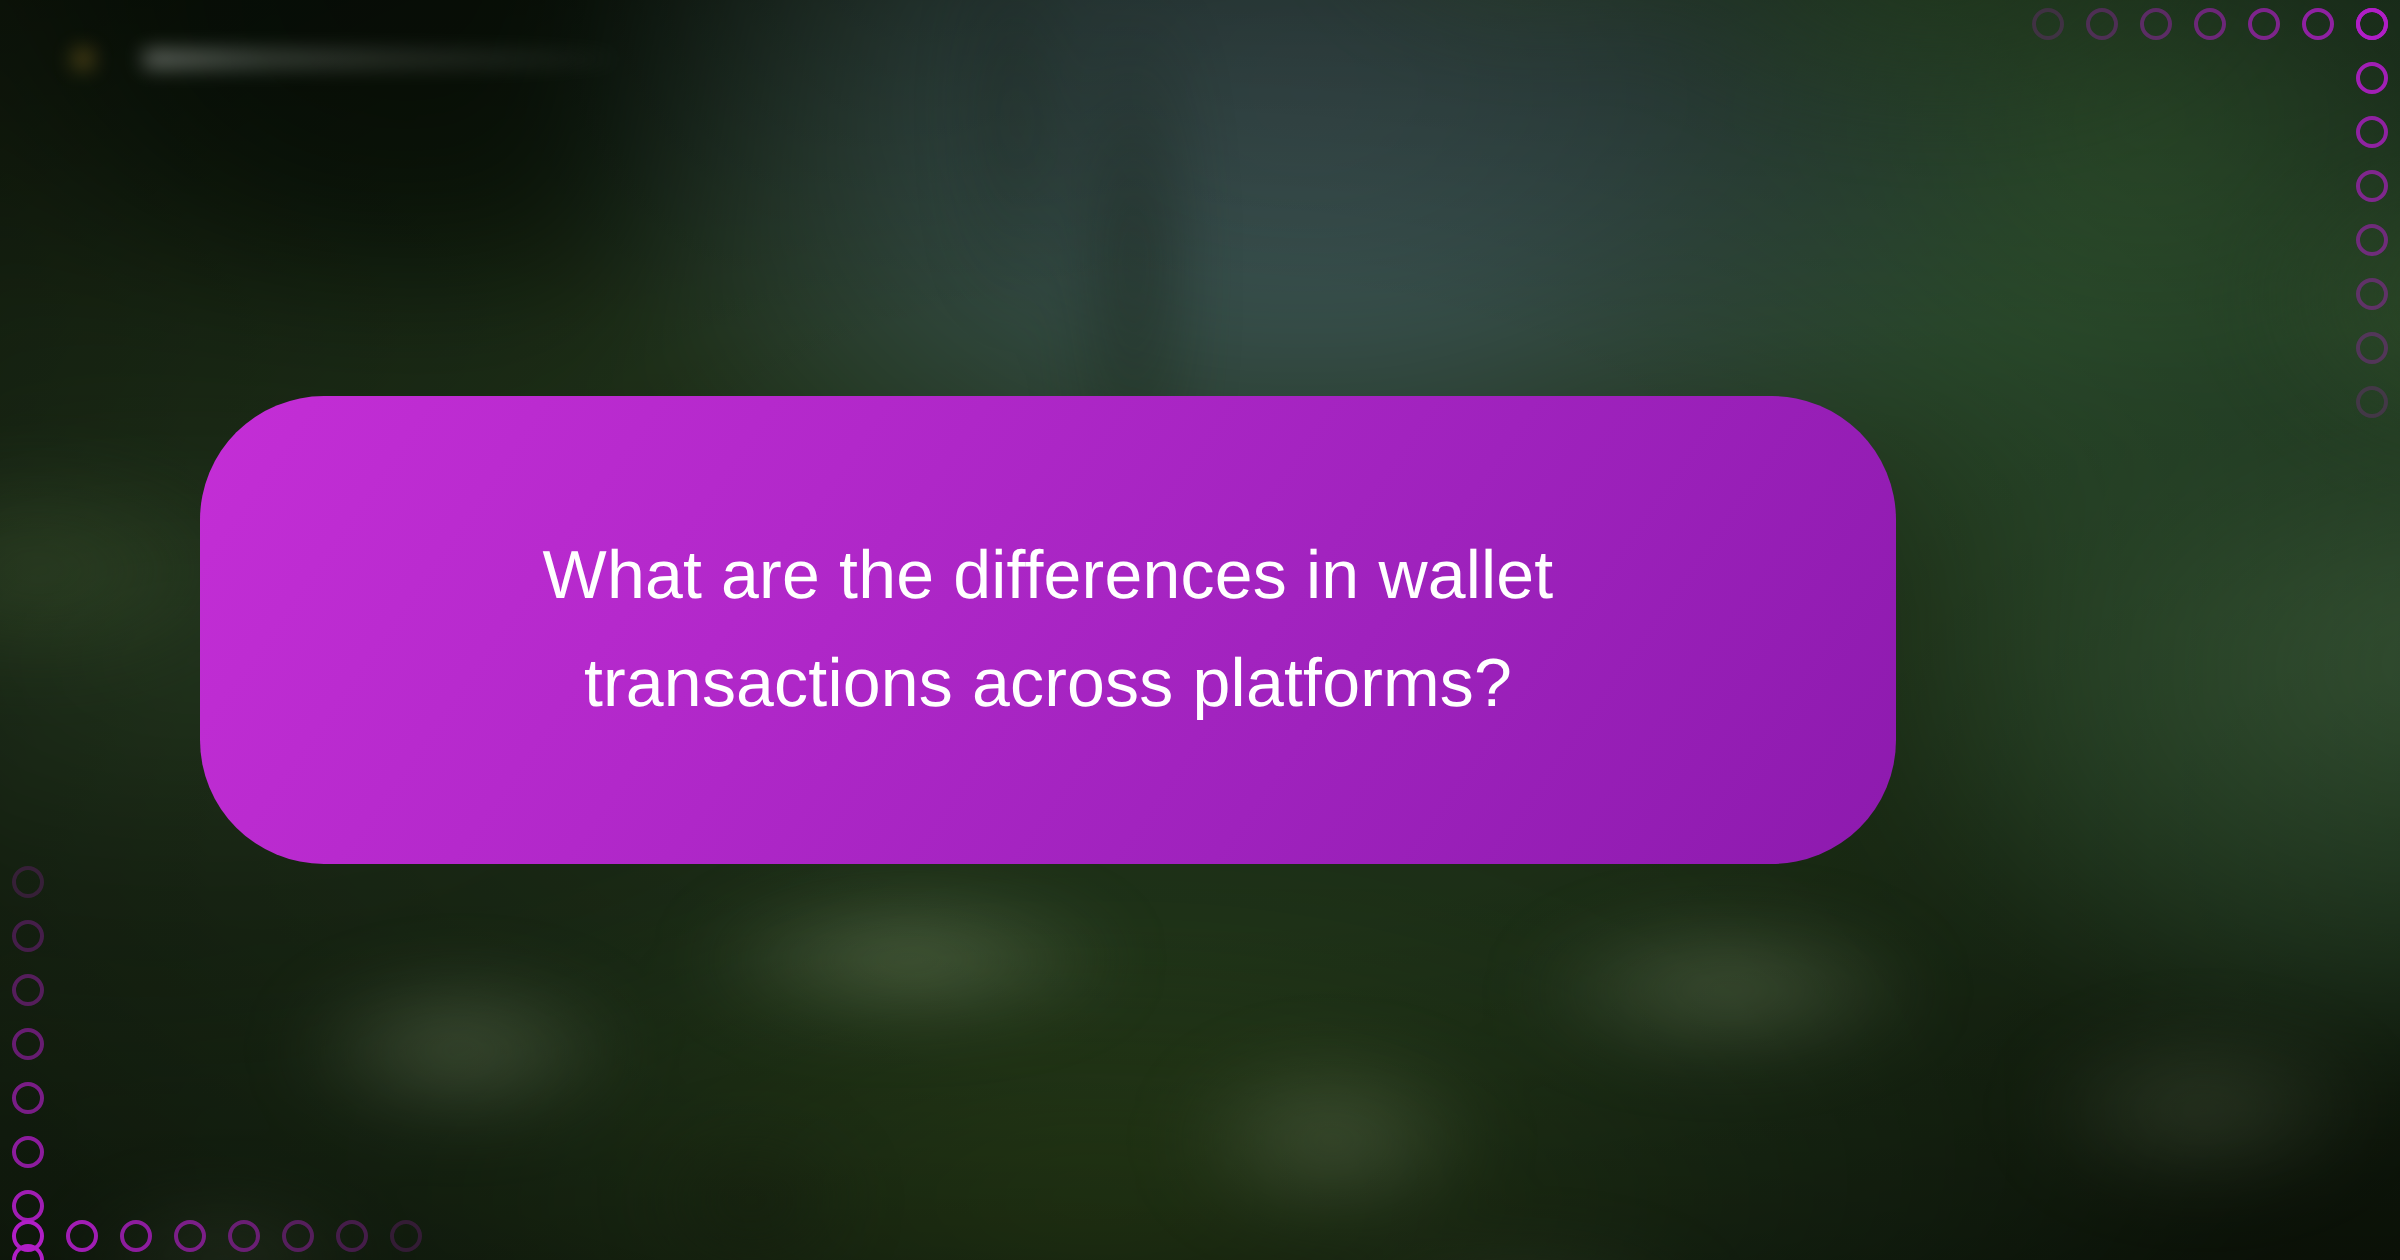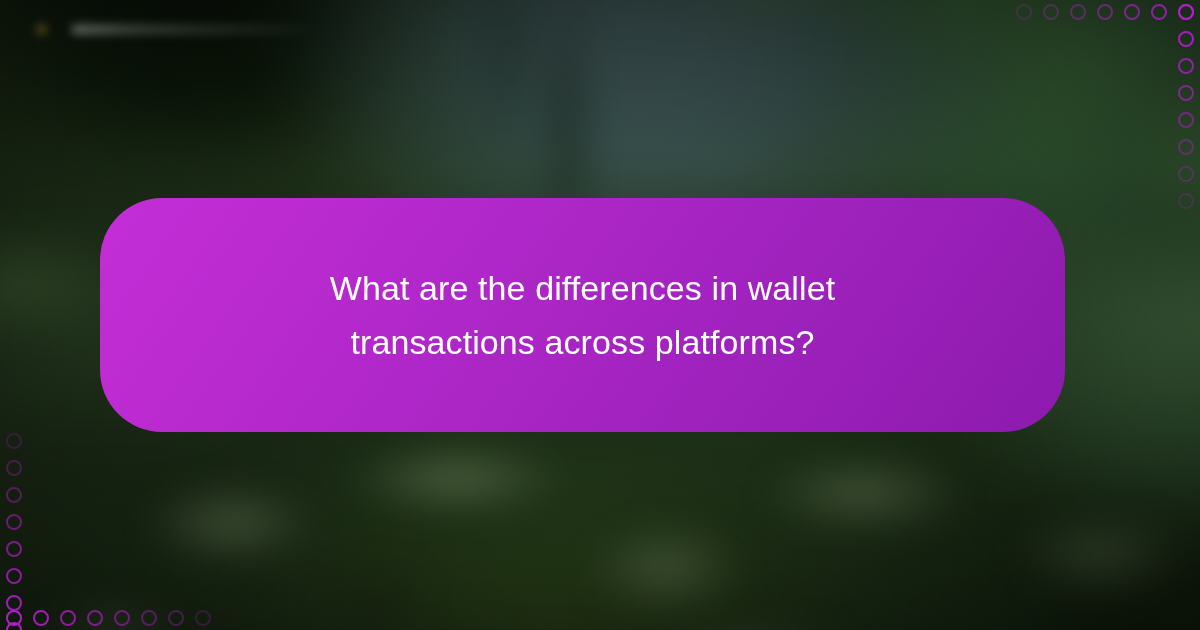--- a/index.html
+++ b/index.html
@@ -103,21 +103,21 @@
     position:absolute;
     width:16px; height:16px;
     border-radius:50%;
     border:2px solid #b01ec6;
   }
 
   
   #question-card {
     position:absolute;
     left:100px; top:198px;
-    width:965px; height:234px;
+    width:848px; height:234px;
     border-radius:62px;
     background:linear-gradient(125deg, #c42ed6 0%, #b228ca 34%, #9f22bd 66%, #8d1aae 100%);
     display:flex;
     align-items:center;
     justify-content:center;
     padding:0 96px;
   }
 
   #question-text {
     color:#ffffff;

